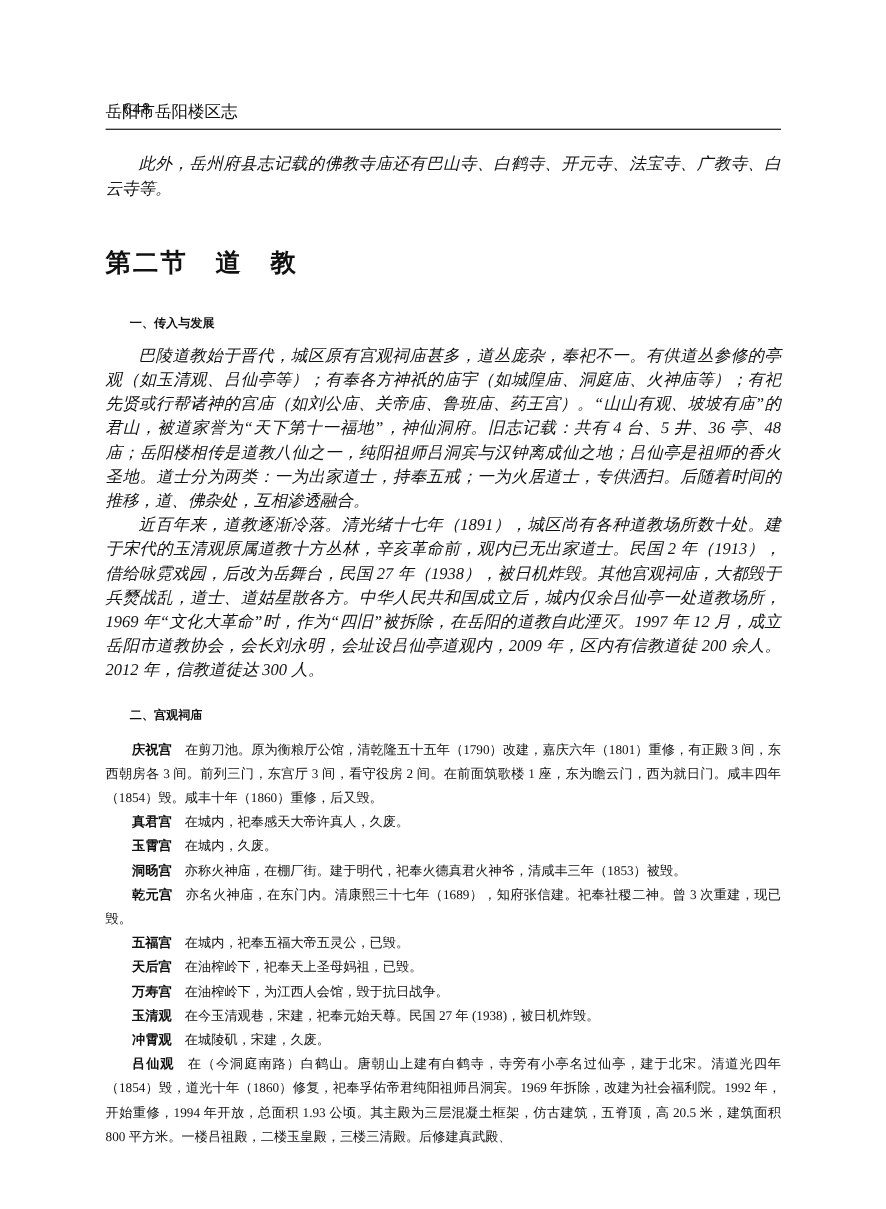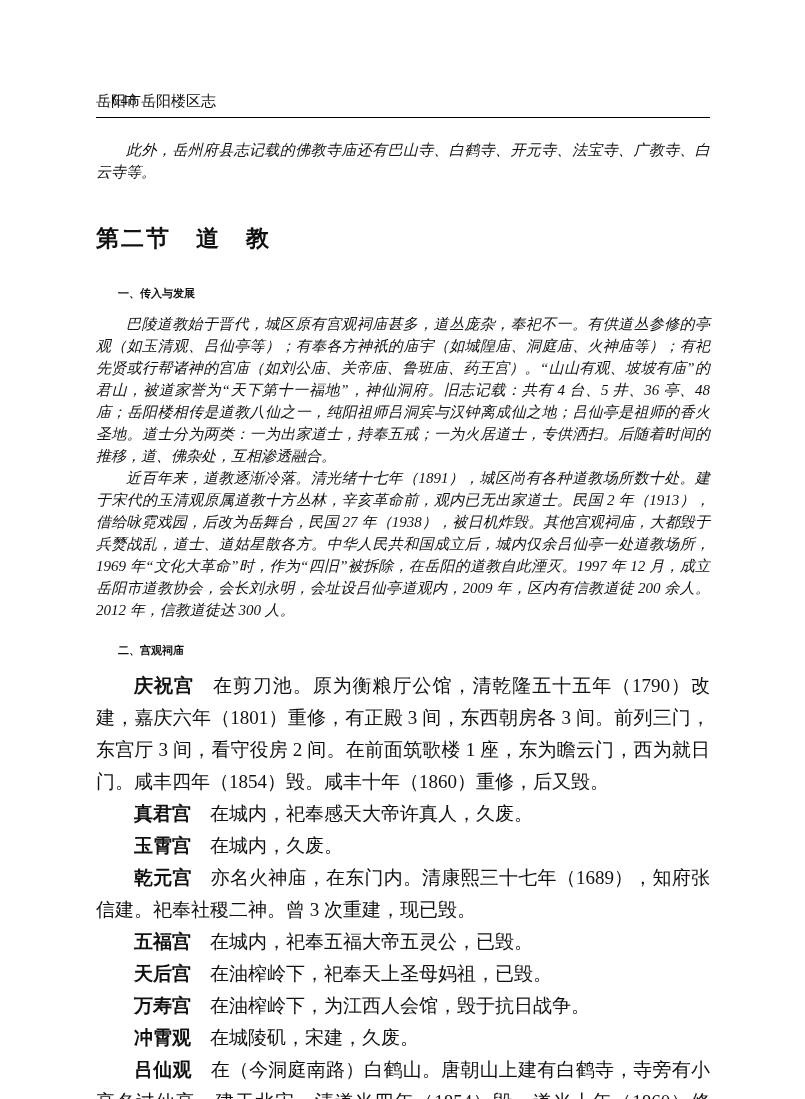--- a/index.html
+++ b/index.html
@@ -53,22 +53,22 @@
 
   .subsection-heading {
     font-size: 11px;
     font-weight: bold;
     font-family: "Liberation Sans", "DejaVu Sans", sans-serif;
     text-indent: 2em;
     margin: 22px 0 12px 0;
   }
 
   .entry {
-    font-size: 19px;
-    line-height: 32px;
+    font-size: 12px;
+    line-height: 22px;
     text-align: justify;
     text-indent: 2em;
   }
   .entry-name {
     font-weight: bold;
     font-family: "Liberation Sans", "DejaVu Sans", sans-serif;
     margin-right: 1em;
   }
 </style>
 </head>
@@ -96,31 +96,37 @@
   <p class="entry">
     <span class="entry-name">庆祝宫</span><span>在剪刀池。原为衡粮厅公馆，清乾隆五十五年（1790）改建，嘉庆六年（1801）重修，有正殿 3 间，东西朝房各 3 间。前列三门，东宫厅 3 间，看守役房 2 间。在前面筑歌楼 1 座，东为瞻云门，西为就日门。咸丰四年（1854）毁。咸丰十年（1860）重修，后又毁。</span>
   </p>
   <p class="entry">
     <span class="entry-name">真君宫</span><span>在城内，祀奉感天大帝许真人，久废。</span>
   </p>
   <p class="entry">
     <span class="entry-name">玉霄宫</span><span>在城内，久废。</span>
   </p>
   <p class="entry">
+    <span class="entry-name">洞旸宫</span><span>亦称火神庙，在棚厂街。建于明代，祀奉火德真君火神爷，清咸丰三年（1853）被毁。</span>
+  </p>
+  <p class="entry">
     <span class="entry-name">乾元宫</span><span>亦名火神庙，在东门内。清康熙三十七年（1689），知府张信建。祀奉社稷二神。曾 3 次重建，现已毁。</span>
   </p>
   <p class="entry">
     <span class="entry-name">五福宫</span><span>在城内，祀奉五福大帝五灵公，已毁。</span>
   </p>
   <p class="entry">
     <span class="entry-name">天后宫</span><span>在油榨岭下，祀奉天上圣母妈祖，已毁。</span>
   </p>
   <p class="entry">
     <span class="entry-name">万寿宫</span><span>在油榨岭下，为江西人会馆，毁于抗日战争。</span>
   </p>
   <p class="entry">
+    <span class="entry-name">玉清观</span><span>在今玉清观巷，宋建，祀奉元始天尊。民国 27 年 (1938)，被日机炸毁。</span>
+  </p>
+  <p class="entry">
     <span class="entry-name">冲霄观</span><span>在城陵矶，宋建，久废。</span>
   </p>
   <p class="entry">
     <span class="entry-name">吕仙观</span><span>在（今洞庭南路）白鹤山。唐朝山上建有白鹤寺，寺旁有小亭名过仙亭，建于北宋。清道光四年（1854）毁，道光十年（1860）修复，祀奉孚佑帝君纯阳祖师吕洞宾。1969 年拆除，改建为社会福利院。1992 年，开始重修，1994 年开放，总面积 1.93 公顷。其主殿为三层混凝土框架，仿古建筑，五脊顶，高 20.5 米，建筑面积 800 平方米。一楼吕祖殿，二楼玉皇殿，三楼三清殿。后修建真武殿、</span>
   </p>
 
 </div>
 
 </body></html>

